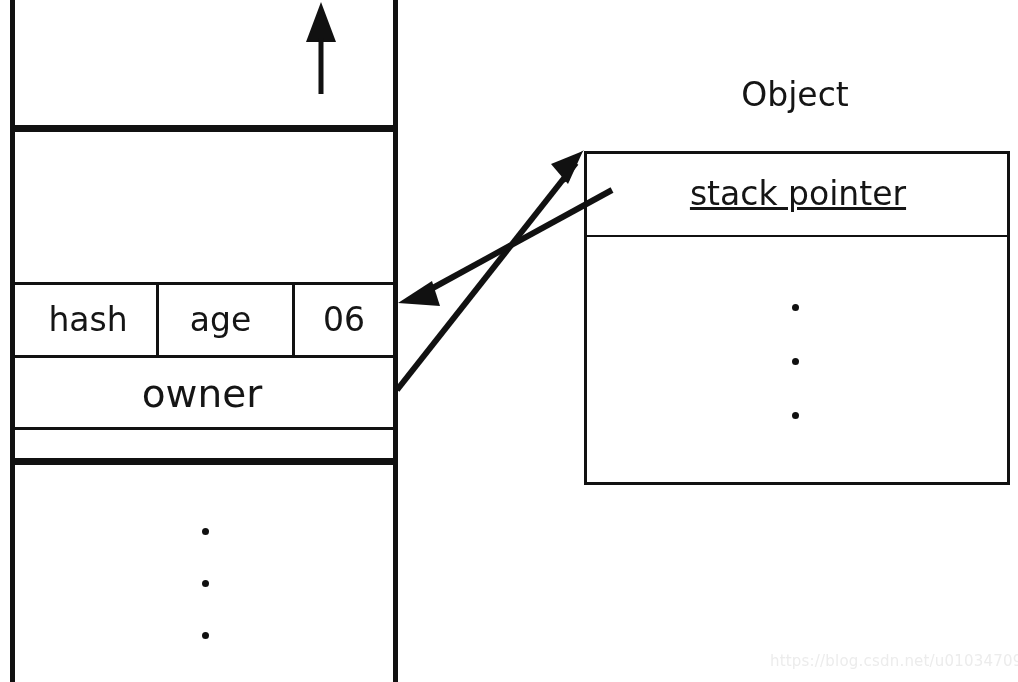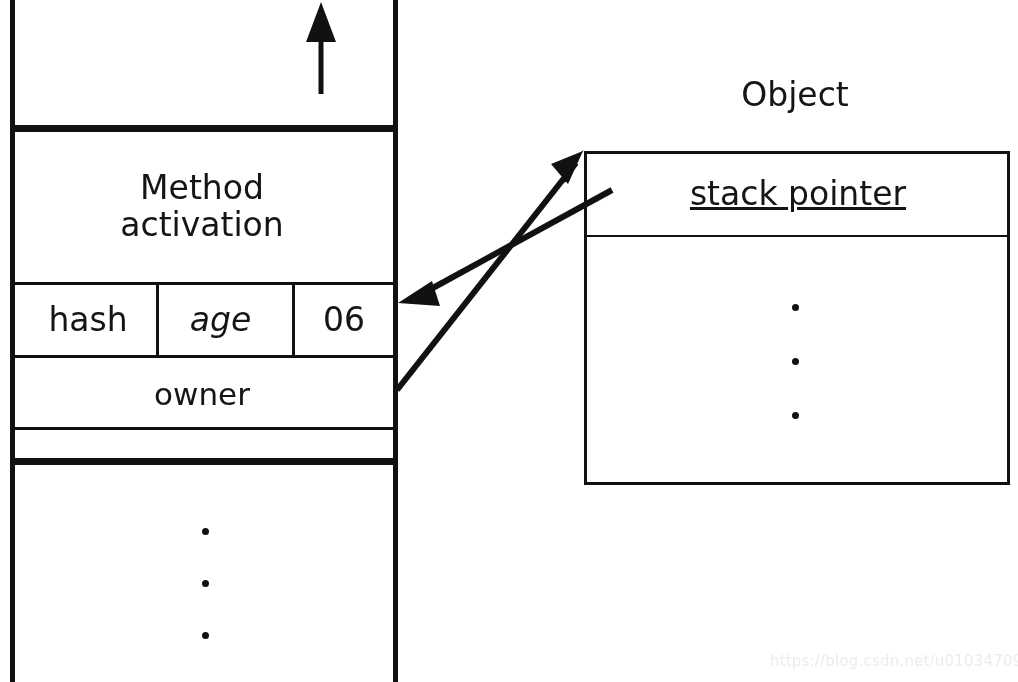--- a/index.html
+++ b/index.html
@@ -59,23 +59,23 @@
     font-size: 33px;
   }
   #method-activation-label {
     left: 16px;
     top: 152px;
     width: 372px;
     height: 110px;
     font-size: 33px;
   }
   #hash-label   { left: 16px;  top: 288px; width: 124px; height: 64px; font-size: 33px; padding-left: 20px; }
-  #age-label    { left: 160px; top: 288px; width: 121px; height: 64px; font-size: 33px; font-style: italic; }
+  #age-label    { left: 160px; top: 288px; width: 121px; height: 64px; font-size: 33px; }
   #flag-label   { left: 296px; top: 288px; width: 96px;  height: 64px; font-size: 33px; }
-  #owner-label  { left: 16px;  top: 362px; width: 372px; height: 64px; font-size: 31px; }
+  #owner-label  { left: 16px;  top: 362px; width: 372px; height: 64px; font-size: 39px; }
   #object-title {
     left: 640px;
     top: 72px;
     width: 310px;
     height: 46px;
     font-size: 33px;
   }
   #stack-pointer-label {
     left: 586px;
     top: 153px;
@@ -143,22 +143,20 @@
 
   <div class="hline" style="left:156px; top:285px; width:3px; height:70px;"></div>
   <div class="hline" style="left:292px; top:285px; width:3px; height:70px;"></div>
 
   <svg id="stack-growth-arrow" style="position:absolute; left:300px; top:0px; width:50px; height:100px;" viewBox="0 0 50 100">
     <polygon points="21,2 36,42 6,42" fill="#111111"></polygon>
     <rect x="18.5" y="38" width="5" height="56" fill="#111111"></rect>
   </svg>
 
 
-  <div id="method-activation-label" class="cell-text">Method
-activation</div>
 
   <div id="hash-label" class="cell-text">hash</div>
 
   <div id="age-label" class="cell-text">age</div>
 
   <div id="flag-label" class="cell-text">06</div>
 
   <div id="owner-label" class="cell-text">owner</div>
 
   <div class="dot" style="left:202px; top:528px;"></div>

